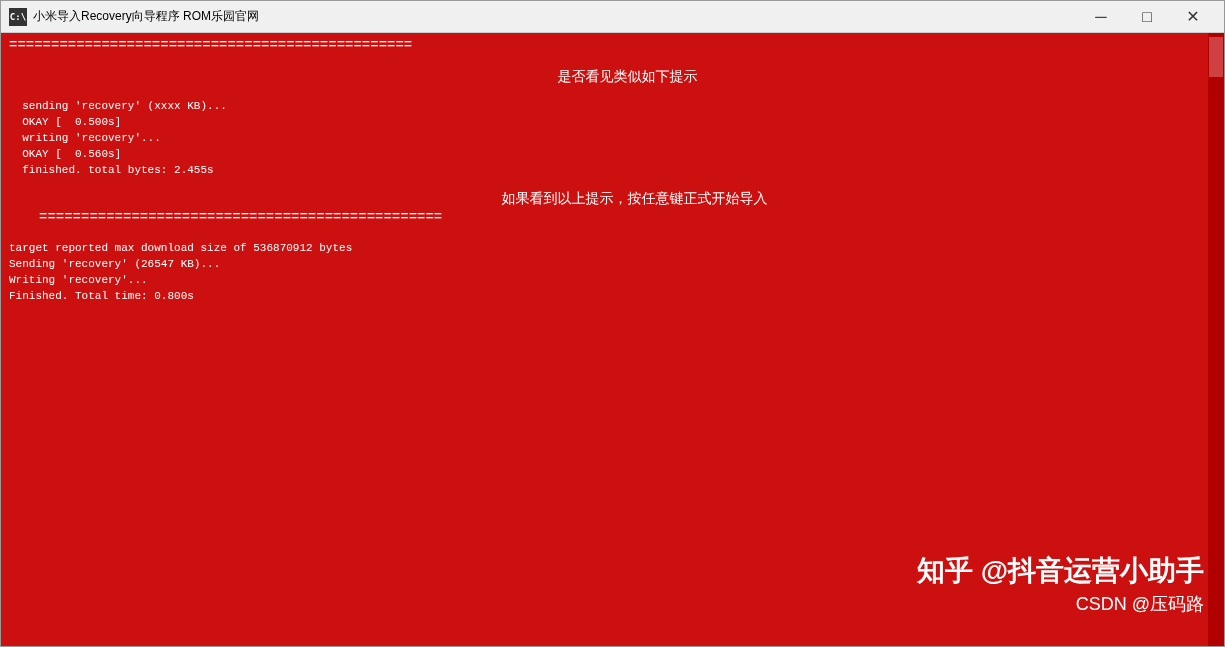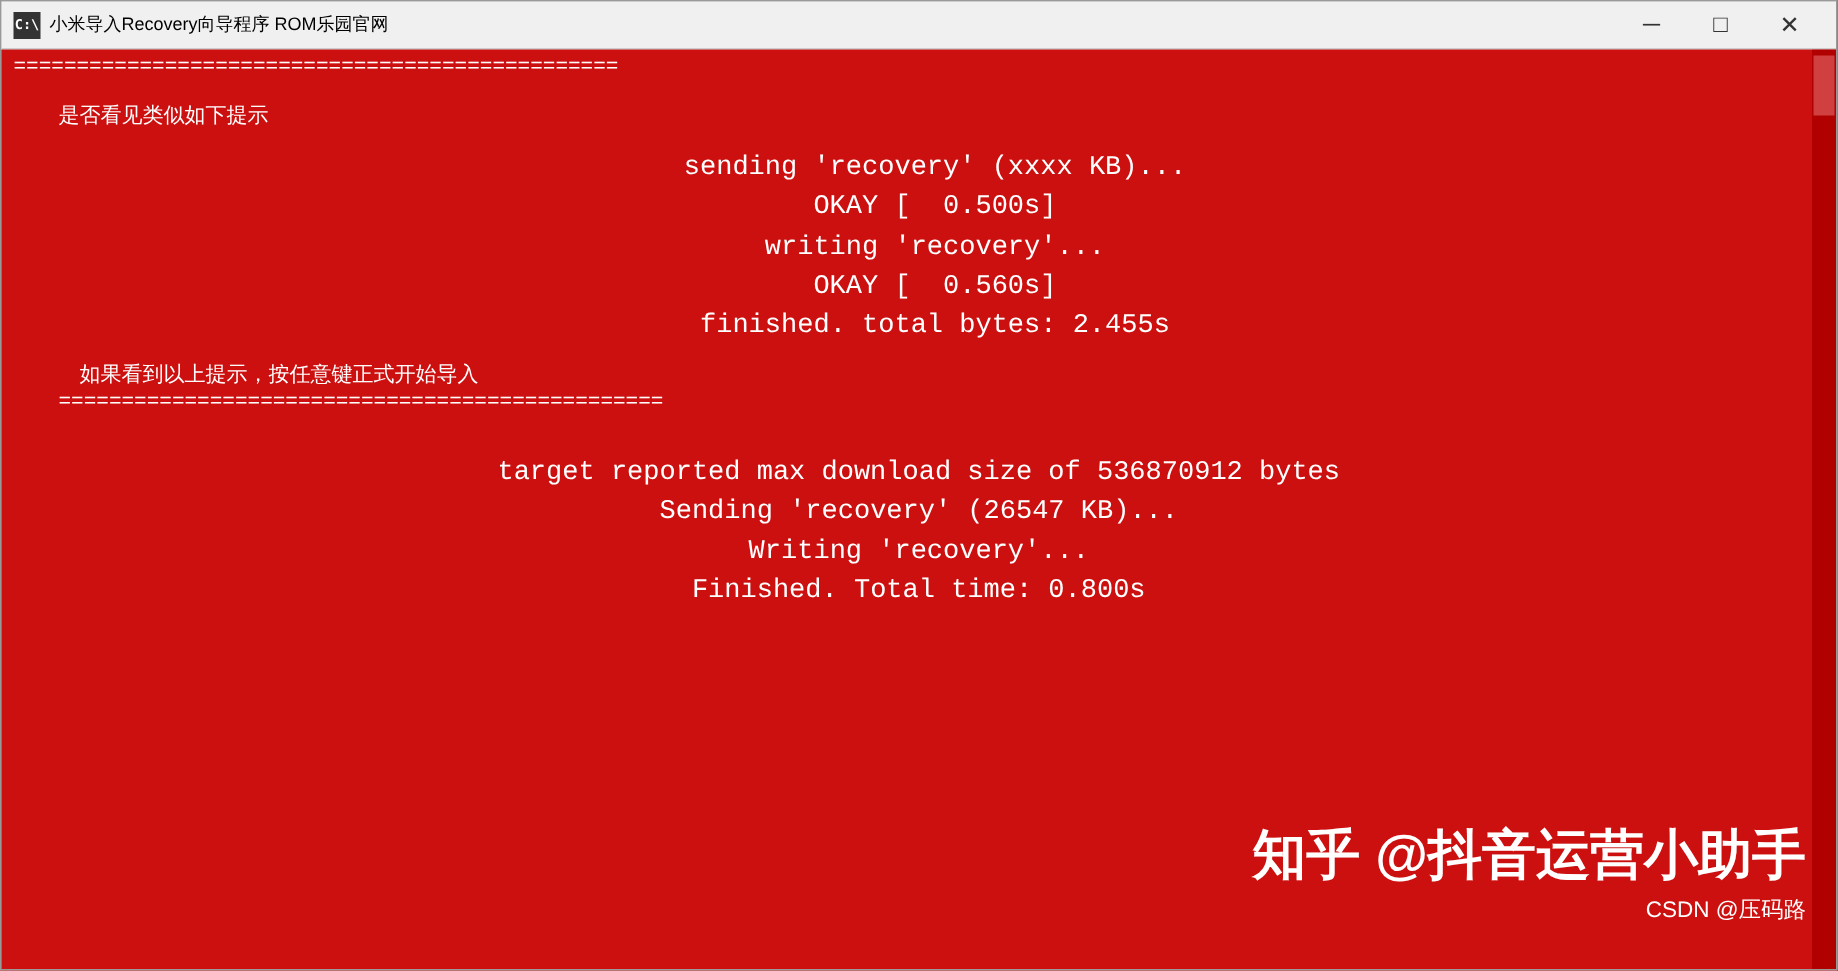--- a/index.html
+++ b/index.html
@@ -84,58 +84,58 @@
     .console-area {
       flex: 1;
       background: #cc1010;
       color: white;
       padding: 4px 8px;
       overflow: hidden;
       position: relative;
     }
 
     .console-line {
-      font-size: 18px;
+      font-size: 11px;
       line-height: 1.45;
       white-space: pre;
       font-family: 'Consolas', 'Courier New', monospace;
-      text-align: center;
     }
 
     .divider-line {
       color: white;
       font-size: 14px;
       font-family: 'Consolas', 'Courier New', monospace;
       white-space: pre;
     }
 
     .chinese-text {
       font-family: 'Microsoft YaHei', 'SimHei', sans-serif;
       font-size: 14px;
       line-height: 1.6;
       color: white;
+      text-align: center;
     }
 
     .watermark {
       position: absolute;
       bottom: 30px;
       right: 20px;
       text-align: right;
     }
 
     .watermark-main {
       font-family: 'Microsoft YaHei', sans-serif;
-      font-size: 36px;
+      font-size: 28px;
       font-weight: bold;
       color: white;
     }
 
     .watermark-sub {
       font-family: 'Microsoft YaHei', sans-serif;
-      font-size: 15px;
+      font-size: 18px;
       color: white;
       margin-top: 2px;
     }
 
     .scrollbar {
       position: absolute;
       right: 0;
       top: 0;
       width: 16px;
       height: 100%;

